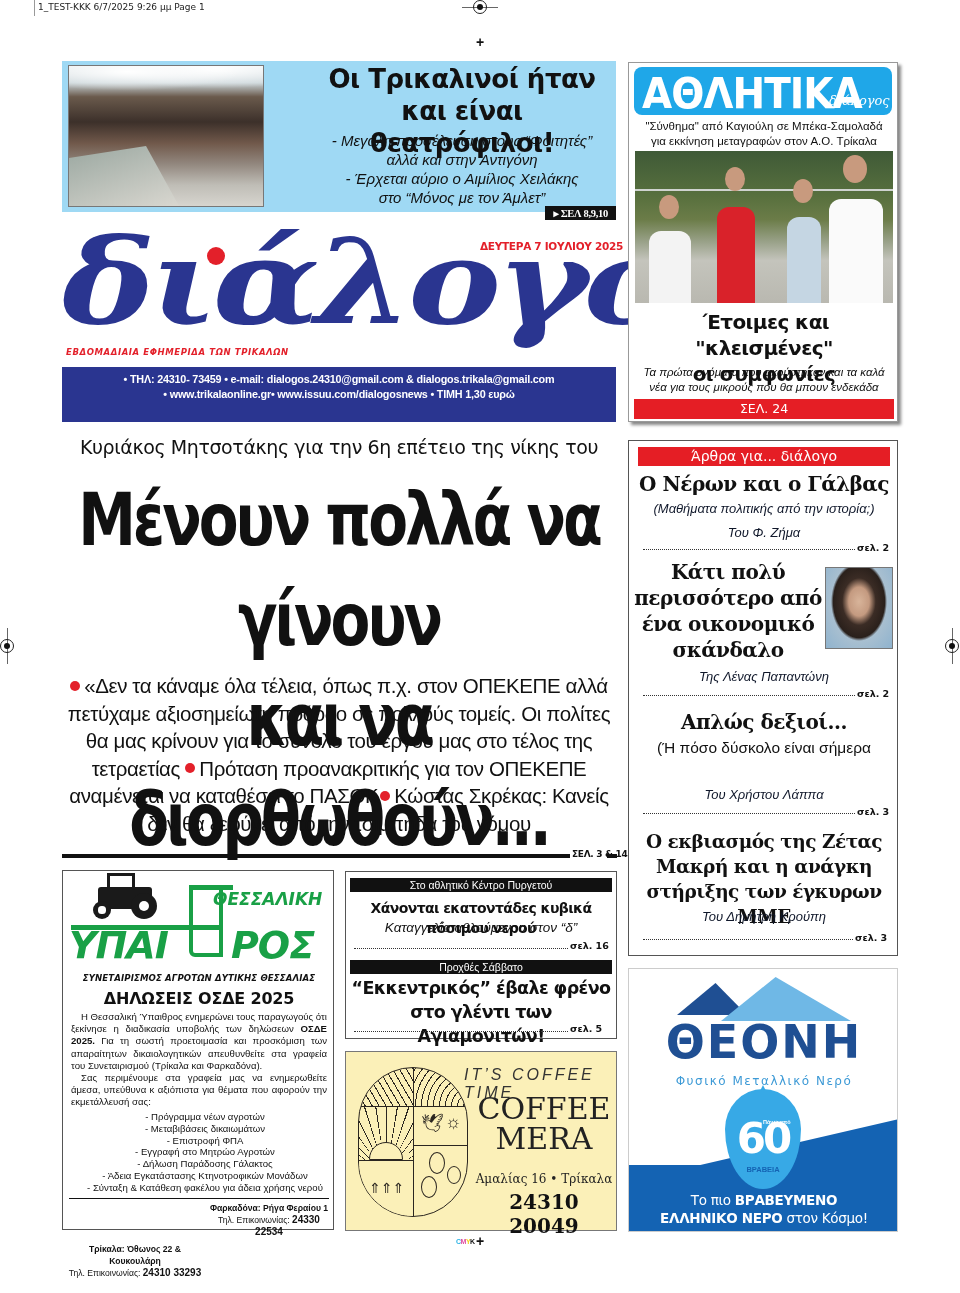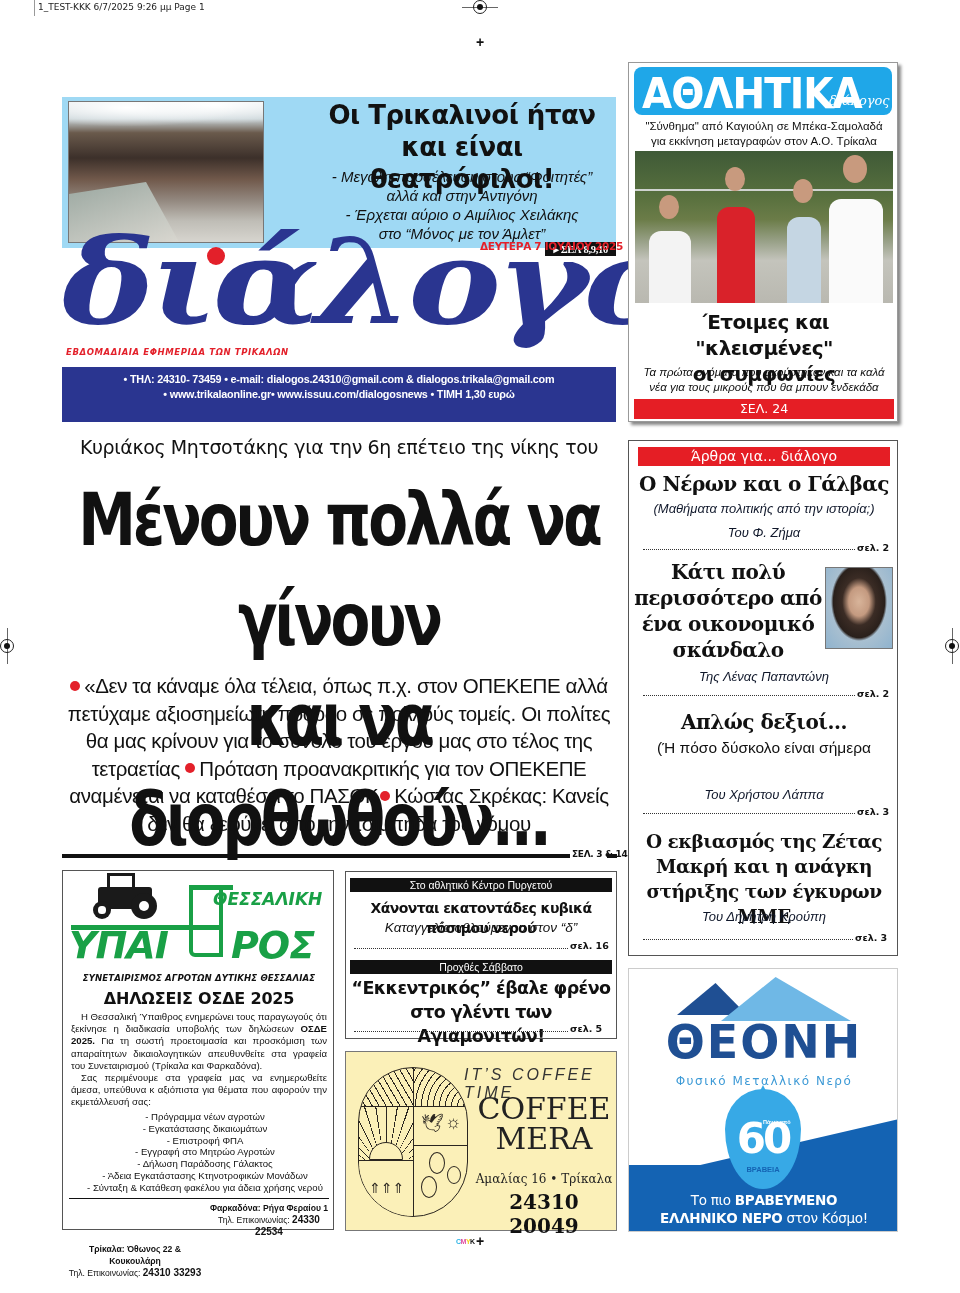--- a/index.html
+++ b/index.html
@@ -10,21 +10,21 @@
 
   
   .slug { left: 34px; top: 0; font-size: 9px; color: #222; padding-left: 3px; border-left: 1px solid #999; height: 16px; line-height: 14px; font-family: "DejaVu Sans", sans-serif; }
   .reg { width: 14px; height: 14px; border-radius: 50%; border: 1px solid #222; }
   .reg::after { content: ""; position: absolute; left: 3px; top: 3px; width: 6px; height: 6px; border-radius: 50%; background: #111; }
   .reg-line-h { height: 1px; background: #666; }
   .reg-line-v { width: 1px; background: #666; }
   .plus { font-size: 14px; font-weight: bold; color: #111; }
 
   
-  .promo { left: 62px; top: 61px; width: 554px; height: 151px; background: #9fd9f4; margin-top: 36px; }
+  .promo { left: 62px; top: 61px; width: 554px; height: 151px; background: #9fd9f4; }
   .promo-photo { left: 6px; top: 4px; width: 196px; height: 142px; border: 1px solid #777;
     background: linear-gradient(180deg, #e9eef0 0%, #c9d4d8 12%, #6a5a4c 22%, #3c302a 40%, #70584a 55%, #92877e 70%, #bfbdb6 85%, #d7d5cf 100%); overflow: hidden; }
   .promo-photo .lights { position: absolute; left: 0; top: 0; right: 0; height: 28px; background: radial-gradient(ellipse at 30% 20%, #ffffff 0%, rgba(255,255,255,0) 60%), radial-gradient(ellipse at 75% 10%, #ffffff 0%, rgba(255,255,255,0) 55%); }
   .promo-photo .stage { position: absolute; left: 0; bottom: 0; width: 110px; height: 60px; background: linear-gradient(160deg, #9aa7a0, #d9d7d0); clip-path: polygon(0 20%, 70% 0, 100% 100%, 0 100%); }
   .promo-title { left: 250px; top: 2px; width: 300px; text-align: center; font-family: "DejaVu Sans", sans-serif; font-weight: bold; font-size: 26px; line-height: 32px; color: #111; letter-spacing: -0.5px; }
   .promo-sub { left: 250px; top: 70px; width: 300px; text-align: center; font-style: italic; font-size: 15px; line-height: 19px; color: #111; }
   .page-tag-dark { background: #111; color: #fff; font-size: 10.5px; font-weight: bold; padding: 1px 8px; font-family: Liberation Serif, serif; letter-spacing: -0.3px; }
 
   
   .date { left: 480px; top: 240px; font-size: 10.5px; font-weight: bold; color: #e3202a; font-family: "DejaVu Sans", sans-serif; letter-spacing: -0.3px; }
@@ -251,21 +251,21 @@
   <div class="abs farm-green" style="left:6px; top:54px; font-size:38px; line-height:40px; letter-spacing:-1px;">ΥΠΑΙ</div>
   <div class="abs farm-green" style="left:168px; top:54px; font-size:38px; line-height:40px; letter-spacing:-1px;">ΡΟΣ</div>
   <div class="abs farm-sub">ΣΥΝΕΤΑΙΡΙΣΜΟΣ ΑΓΡΟΤΩΝ ΔΥΤΙΚΗΣ ΘΕΣΣΑΛΙΑΣ</div>
   <div class="abs farm-head">ΔΗΛΩΣΕΙΣ ΟΣΔΕ 2025</div>
   <div class="abs farm-body">
     <p><span>Η Θεσσαλική Ύπαιθρος ενημερώνει τους παραγωγούς ότι ξεκίνησε η διαδικασία υποβολής των δηλώσεων </span><b>ΟΣΔΕ 2025.</b><span> Για τη σωστή προετοιμασία και προσκόμιση των απαραίτητων δικαιολογητικών απευθυνθείτε στα γραφεία του Συνεταιρισμού (Τρίκαλα και Φαρκαδόνα).</span></p>
     <p>Σας περιμένουμε στα γραφεία μας να ενημερωθείτε άμεσα, υπεύθυνα κ αξιόπιστα για θέματα που αφορούν την εκμετάλλευσή σας:</p>
   </div>
   <div class="abs farm-list">
     <div>- Πρόγραμμα νέων αγροτών</div>
-    <div>- Εγκατάστασης δικαιωμάτων</div>
+    <div>- Μεταβιβάσεις δικαιωμάτων</div>
     <div>- Επιστροφή ΦΠΑ</div>
     <div>- Εγγραφή στο Μητρώο Αγροτών</div>
     <div>- Δήλωση Παράδοσης Γάλακτος</div>
     <div>- Άδεια Εγκατάστασης Κτηνοτροφικών Μονάδων</div>
     <div>- Σύνταξη &amp; Κατάθεση φακέλου για άδεια χρήσης νερού</div>
   </div>
   <div class="abs farm-rule"></div>
   <div class="abs farm-foot" style="left:2px; top:331px; width:140px;">
     <div style="font-weight:bold;margin-top:41px;">Τρίκαλα: Όθωνος 22 &amp; Κουκουλάρη</div>
     <div><span>Τηλ. Επικοινωνίας: </span><b>24310 33293</b></div>

